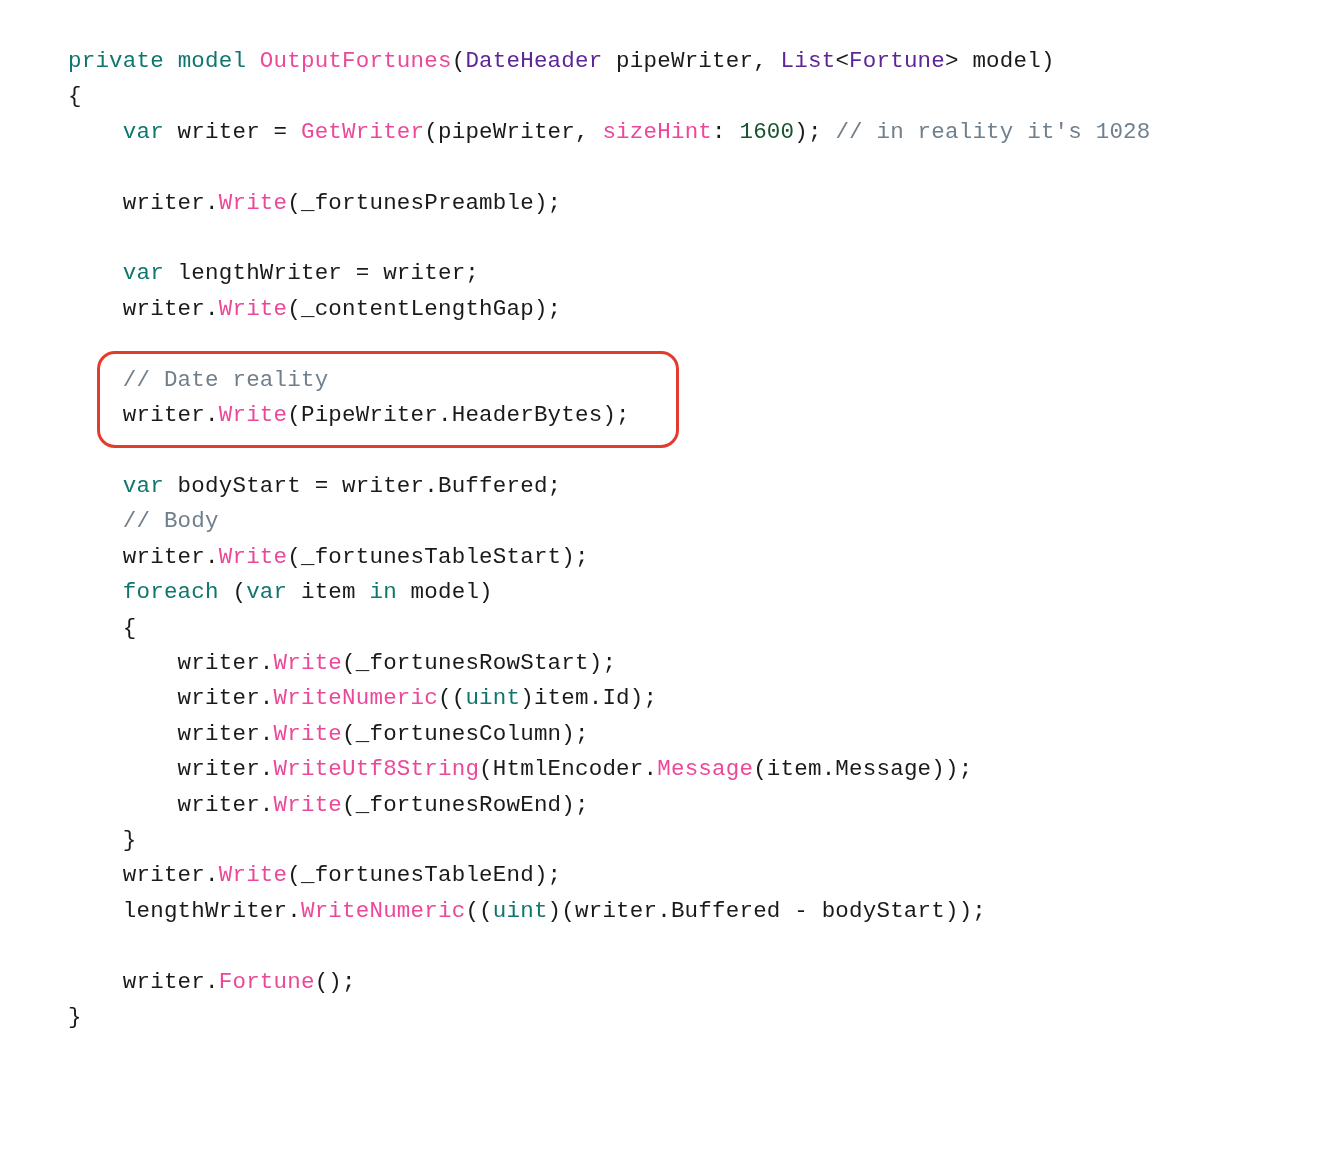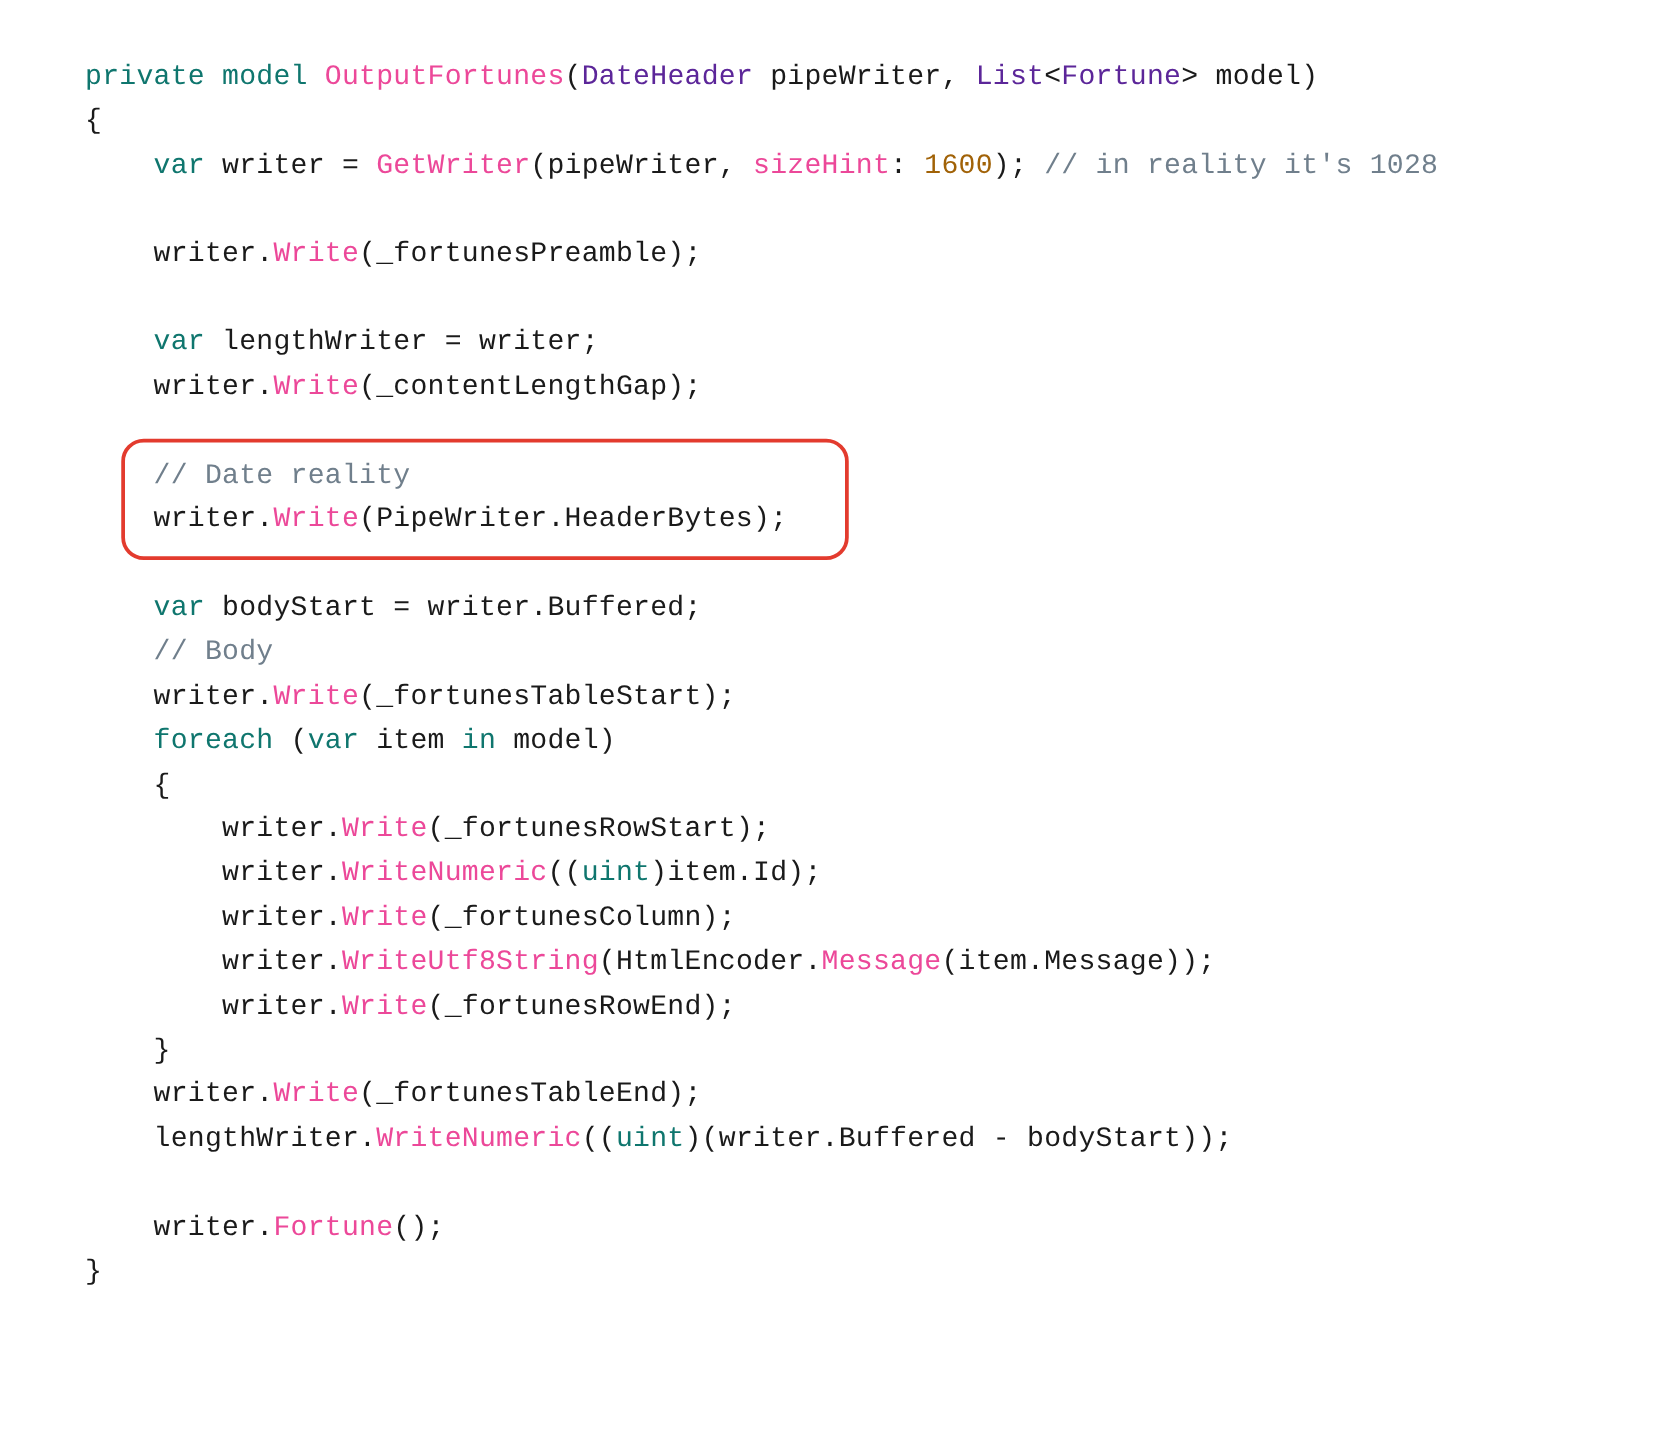--- a/index.html
+++ b/index.html
@@ -11,21 +11,21 @@
     font-size:22.5px;
     line-height:35.4px;
     white-space:pre;
     color:#1a1a1a;
     letter-spacing:0.2px;
   }
   
   .kw{color:#0f766e;margin-top:12px;}      
   .typ{color:#5c2699;}     
   .mth{color:#ec4899;}     
-  .num{color:#a16207;margin-top:14px;}     
+  .num{color:#14532d;margin-top:14px;}     
   .cmt{color:#707f8c;}     
   .pln{color:#1a1a1a;}     
 
   .hlbox{
     position:absolute;
     border:3px solid #e33b2e;
     border-radius:18px;
     pointer-events:none;
   }
 </style>

